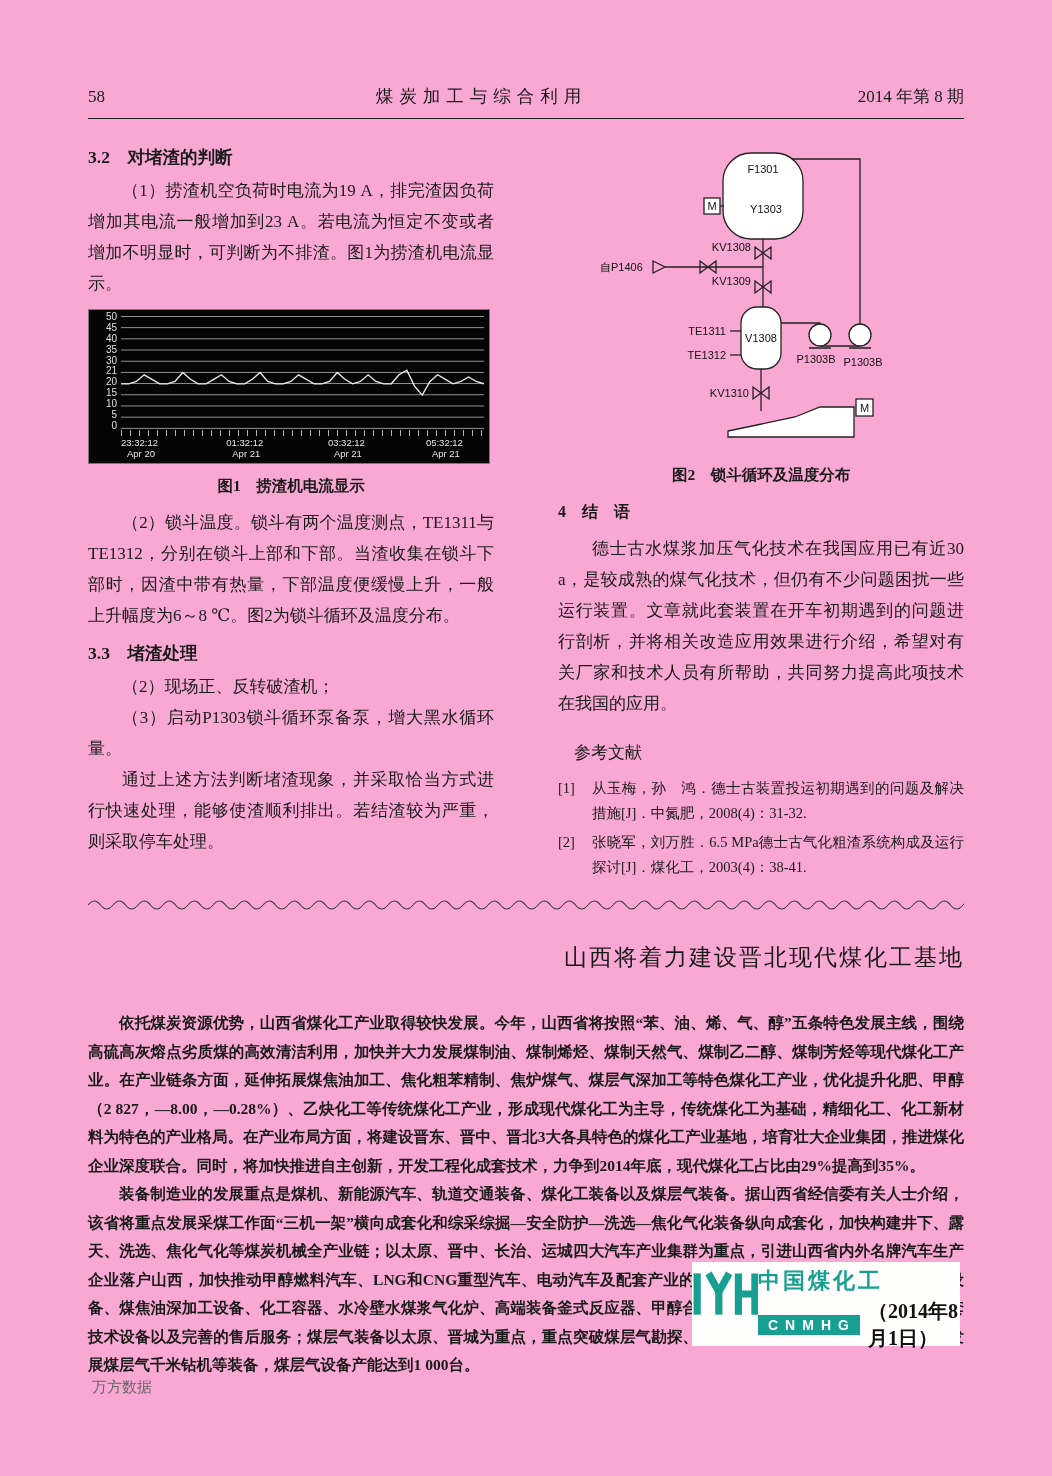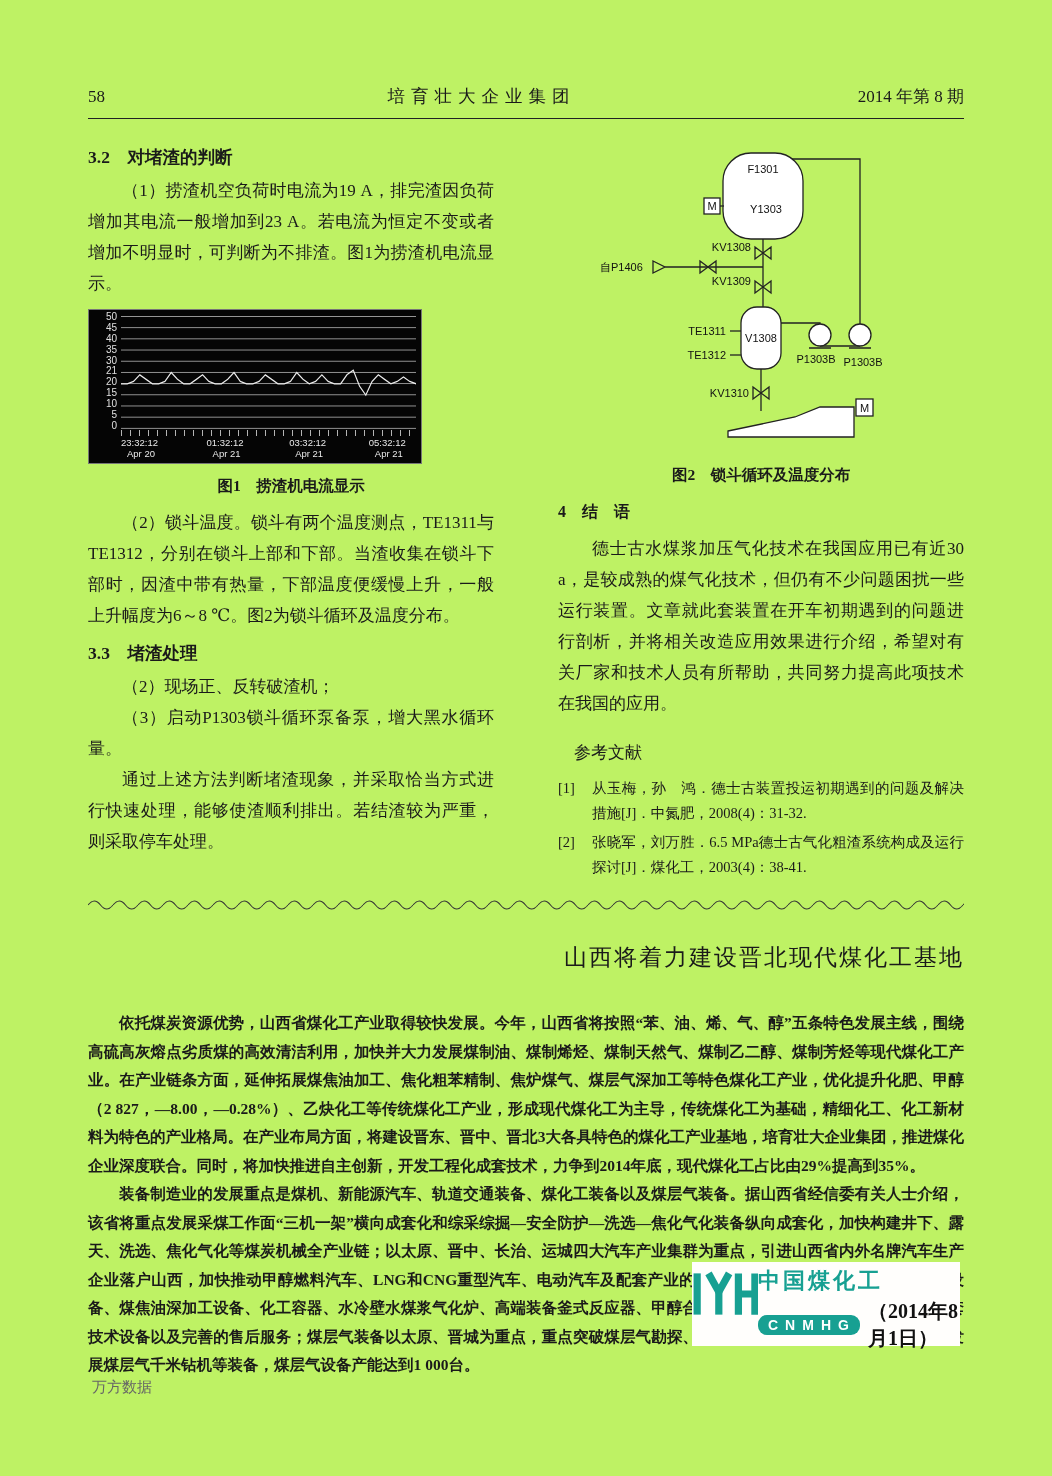--- a/index.html
+++ b/index.html
@@ -1,37 +1,37 @@
 <!DOCTYPE html>
 <html><head>
 <meta charset="utf-8">
 <style>
   * { margin:0; padding:0; box-sizing:border-box; }
   html,body { background:#ffffff; }
   .page {
     position:relative; width:1052px; height:1476px; margin:0 auto;
-    background:#bef264; color:#1a1a1a; overflow:hidden;
+    background:#f9a8d4; color:#1a1a1a; overflow:hidden;
     font-family:"Liberation Serif","DejaVu Serif",serif;
   }
   .content { position:absolute; top:84px; left:88px; width:876px; }
 
   
   .hd { display:flex; justify-content:space-between; align-items:baseline;
         font-size:17px; padding-bottom:10px; border-bottom:1.6px solid #222; }
   .hd .jt { letter-spacing:6px; font-size:17.5px; }
 
   
   .columns { display:flex; gap:64px; margin-top:16px; }
   .col { width:406px; }
   h3.sec { font-size:17.5px; font-weight:bold; margin:10px 0 6px; }
   p.body { font-size:17px; line-height:31px; text-align:justify; text-indent:2em; }
   p.caption { font-size:15.5px; font-weight:bold; text-align:center; margin:12px 0 10px; }
 
   
-  .chart { position:relative; width:334px; height:155px; background:#050505;
+  .chart { position:relative; width:402px; height:155px; background:#050505;
            border:1px solid #777; margin-top:10px; }
   .yaxis { position:absolute; left:2px; top:2px; bottom:32px; width:26px;
            display:flex; flex-direction:column; justify-content:space-between;
            align-items:flex-end; }
   .yaxis span { font:10px "Liberation Sans",sans-serif; color:#e0e0e0; line-height:1; }
   .plot { position:absolute; left:32px; right:5px; top:6px; bottom:34px;
           background-image:linear-gradient(#9a9a9a 1px, transparent 1px);
           background-size:100% 11.2px; }
   .plot svg { position:absolute; inset:0; width:100%; height:100%; }
   .tickrow { position:absolute; left:32px; right:5px; bottom:27px; height:6px;
@@ -64,35 +64,35 @@
            text-align:justify; text-indent:2em; }
 
   
   .cnmhg { position:absolute; left:692px; top:1262px; width:268px; height:84px;
            background:#fffefc; display:flex; align-items:flex-start; padding-top:4px;}
   .cnmhg svg.glyph { width:66px; height:56px; flex:0 0 auto; }
   .cnmhg-cn { color:#17a092; font-size:22px; font-weight:bold; letter-spacing:3px;
               font-family:"Liberation Sans","DejaVu Sans",sans-serif; line-height:30px;}
   .cnmhg-row { display:flex; align-items:center; gap:8px; margin-top:2px; }
   .cnmhg-en { background:#17a092; color:#ffffff; font-family:"Liberation Sans",sans-serif;
-              font-weight:bold; font-size:14px; letter-spacing:7px; padding:2px 4px 2px 10px;border-radius:9px; }
+              font-weight:bold; font-size:14px; letter-spacing:7px; padding:2px 4px 2px 10px; }
   .cnmhg-date { font-size:20px; color:#111; font-weight:bold; }
 
   .wm { position:absolute; left:92px; top:1378px; font-size:15px; color:#666;
         font-family:"Liberation Sans","DejaVu Sans",sans-serif; }
 </style>
 </head>
 <body>
 
 <div class="page">
   <div class="content">
 
     <div class="hd">
       <span>58</span>
-      <span class="jt">培育壮大企业集团</span>
+      <span class="jt">煤炭加工与综合利用</span>
       <span>2014 年第 8 期</span>
     </div>
 
     <div class="columns">
 
       <section class="col">
         <h3 class="sec">3.2　对堵渣的判断</h3>
         <p class="body">（1）捞渣机空负荷时电流为19 A，排完渣因负荷增加其电流一般增加到23 A。若电流为恒定不变或者增加不明显时，可判断为不排渣。图1为捞渣机电流显示。</p>
 
         <div class="chart">

